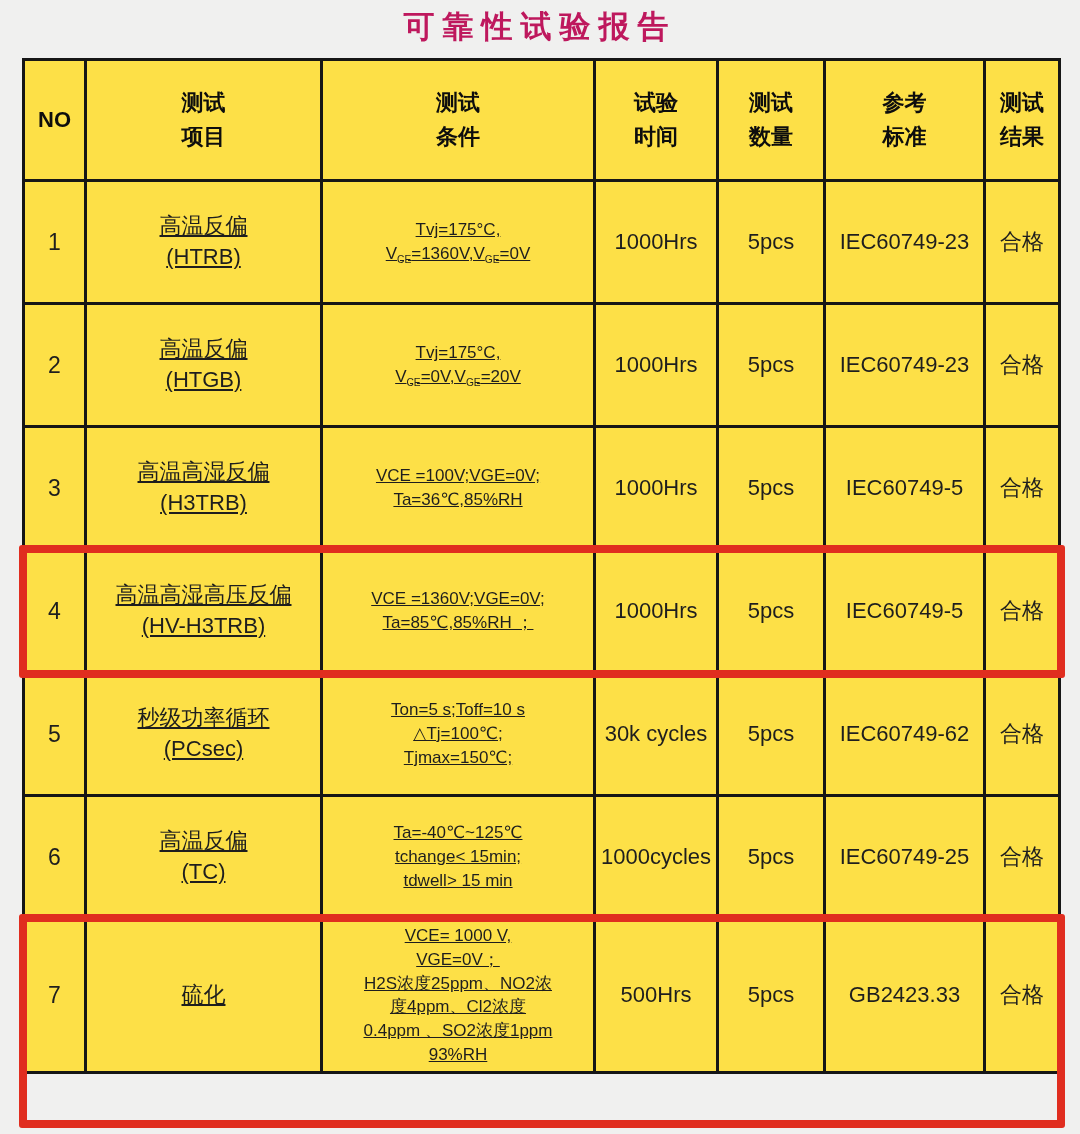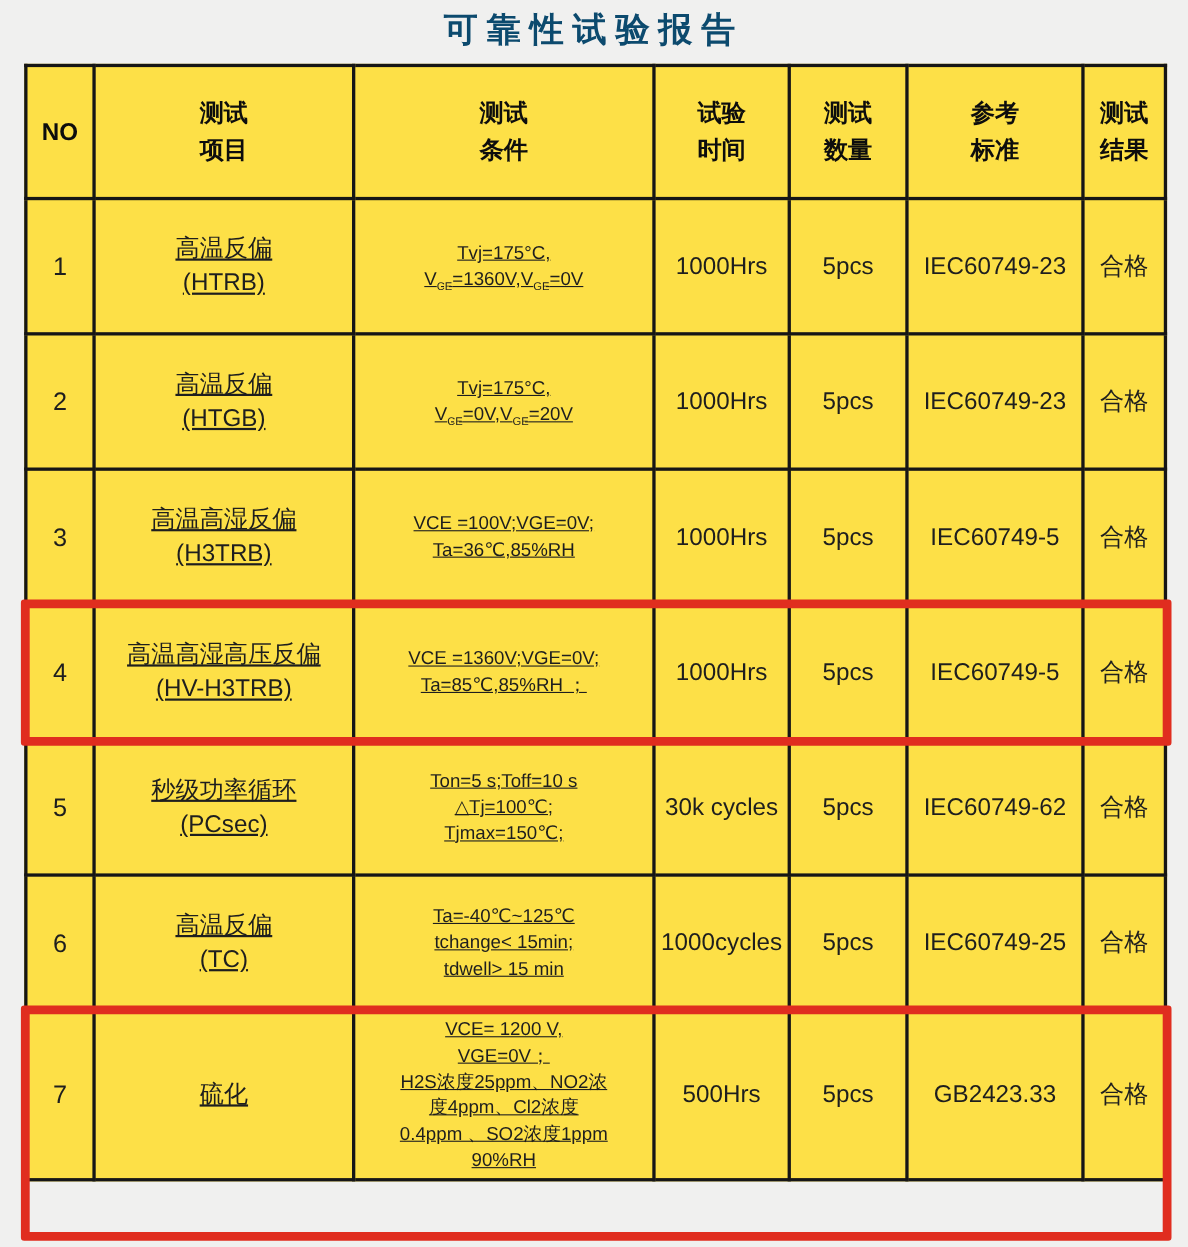--- a/index.html
+++ b/index.html
@@ -9,21 +9,21 @@
     font-family:"Liberation Sans","DejaVu Sans",sans-serif;
     color:#1e1e1e;
     overflow:hidden;
   }
   .title {
     margin:6px 0 10px 0;
     text-align:center;
     font-size:31px;
     font-weight:700;
     letter-spacing:8px;
-    color:#0c4a6e;
+    color:#be185d;
   }
   .table-wrap {
     position:relative;
     margin-left:22px;
     width:1036px;
   }
   table {
     border-collapse:collapse;
     table-layout:fixed;
     width:1036px;
@@ -196,26 +196,26 @@
     <td class="c-quantity">5pcs</td>
     <td class="c-standard">IEC60749-25</td>
     <td class="c-result">合格</td>
   </tr>
         <tr>
     <td class="c-no">7</td>
     <td class="c-item">
             <div class="line">硫化</div>
           </td>
     <td class="c-condition">
-            <div class="line">VCE= 1200 V,</div>
+            <div class="line">VCE= 1000 V,</div>
             <div class="line">VGE=0V；</div>
             <div class="line">H2S浓度25ppm、NO2浓</div>
             <div class="line">度4ppm、Cl2浓度</div>
             <div class="line">0.4ppm 、SO2浓度1ppm</div>
-            <div class="line">90%RH</div>
+            <div class="line">93%RH</div>
           </td>
     <td class="c-duration">500Hrs</td>
     <td class="c-quantity">5pcs</td>
     <td class="c-standard">GB2423.33</td>
     <td class="c-result">合格</td>
   </tr>
       </tbody>
   </table>
 <div class="highlight-box" style="border-color: rgb(224, 45, 31); left: -3.5px; top: 486.5px; width: 1046px; height: 133px;"></div>
     <div class="highlight-box" style="border-color: rgb(224, 45, 31); left: -3.5px; top: 855.5px; width: 1046px; height: 214.125px;"></div>

